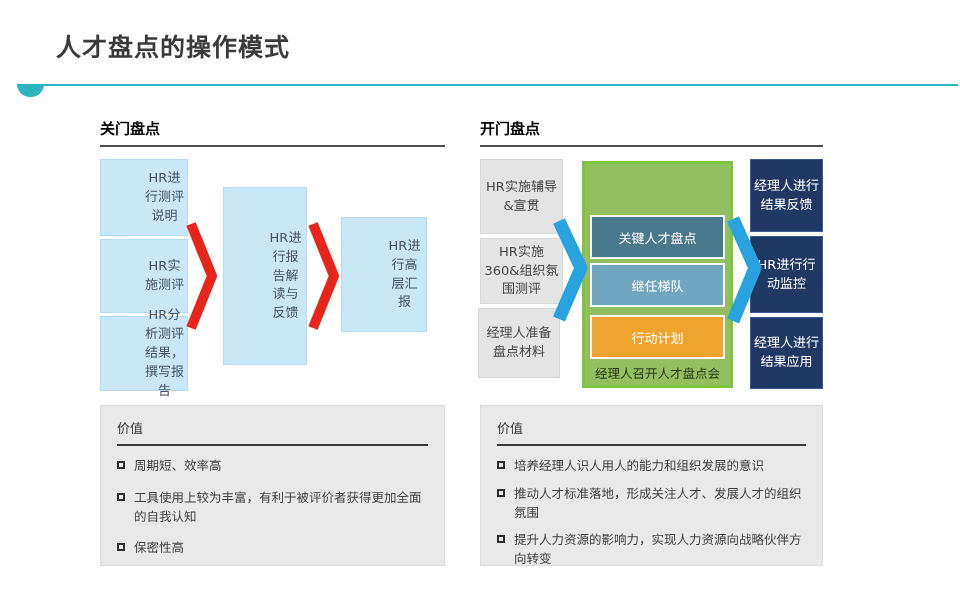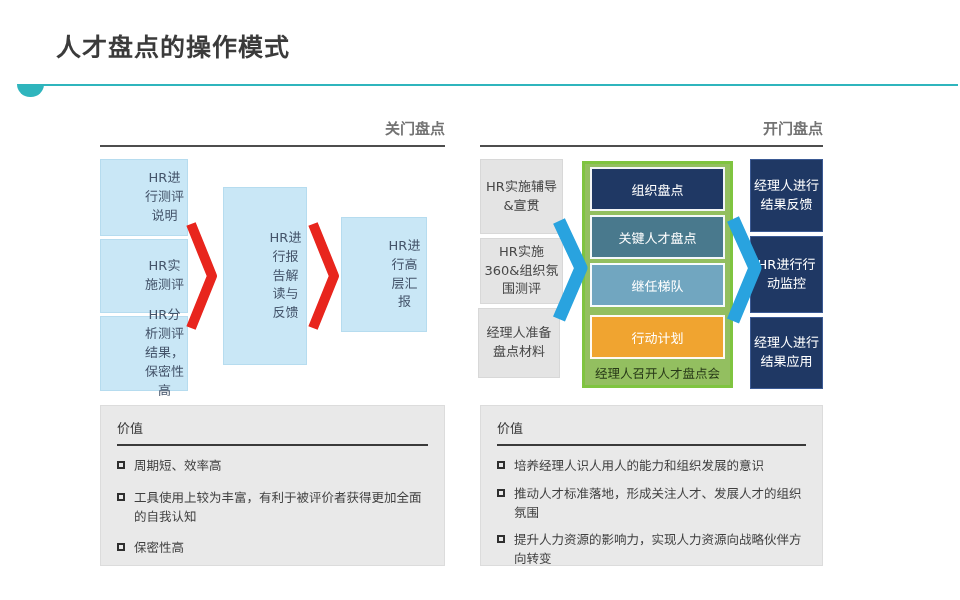--- a/index.html
+++ b/index.html
@@ -3,21 +3,21 @@
 <meta charset="utf-8">
 <style>
   * { margin:0; padding:0; box-sizing:border-box; }
   body { background:#ffffff; font-family:"DejaVu Sans","Liberation Sans",sans-serif; }
   .stage { position:relative; width:960px; height:600px; background:#ffffff; overflow:hidden; }
 
   .slide-title { position:absolute; left:56px; top:27px; font-size:25px; font-weight:700; color:#3b3b3b; letter-spacing:1px; }
   .accent-line { position:absolute; left:30px; top:84px; width:928px; height:2px; background:#2fb5bd; }
   .accent-dot { position:absolute; left:17px; top:84px; width:27px; height:13px; background:#2fb5bd; border-radius:0 0 14px 14px; }
 
-  .sec-header { position:absolute; top:117px; text-align:right; font-size:15px; font-weight:700; color:#737373; }
+  .sec-header { position:absolute; top:117px; text-align:left; font-size:15px; font-weight:700; color:#000000; }
   .sec-rule { position:absolute; top:145px; height:2px; background:#4d4d4d; }
 
   .flow-box { position:absolute; display:flex; align-items:center; justify-content:center;
               text-align:center; font-size:13px; line-height:1.45; padding:3px; }
   .lblue { background:#c9e7f6; border:1px solid #b6dcef; color:#44546a;padding-left:44px; }
   .gray  { background:#e4e4e4; border:1px solid #d8d8d8; color:#474747; }
   .navy  { background:#1f3864; border:1px solid #3b5a94; color:#ffffff; }
 
   .chev { position:absolute; z-index:6; }
 
@@ -44,21 +44,21 @@
 
   <div class="slide-title">人才盘点的操作模式</div>
   <div class="accent-line"></div>
   <div class="accent-dot"></div>
 
   <div class="sec-header" style="left:100px;width:345px;">关门盘点</div>
   <div class="sec-rule" style="left:100px;width:345px;"></div>
 
   <div class="flow-box lblue" style="left:100px;top:159px;width:88px;height:77px;">HR进行测评说明</div>
   <div class="flow-box lblue" style="left:100px;top:239px;width:88px;height:74px;">HR实施测评</div>
-  <div class="flow-box lblue" style="left:100px;top:316px;width:88px;height:75px;">HR分析测评结果，保密性高</div>
+  <div class="flow-box lblue" style="left:100px;top:316px;width:88px;height:75px;">HR分析测评结果，撰写报告</div>
 
   <svg class="chev" style="left:186px;top:219px;" width="32" height="114" viewBox="0 0 32 114">
     <polyline points="5,5 26,57 5,109" fill="none" stroke="#e8251d" stroke-width="10" stroke-linejoin="round" stroke-linecap="butt"></polyline>
   </svg>
 
   <div class="flow-box lblue" style="left:223px;top:187px;width:84px;height:178px;">HR进行报告解读与反馈</div>
 
   <svg class="chev" style="left:308px;top:219px;" width="32" height="114" viewBox="0 0 32 114">
     <polyline points="5,5 26,57 5,109" fill="none" stroke="#e8251d" stroke-width="10" stroke-linejoin="round" stroke-linecap="butt"></polyline>
   </svg>
@@ -87,21 +87,20 @@
 
   <div class="flow-box gray" style="left:480px;top:159px;width:83px;height:75px;">HR实施辅导&amp;宣贯</div>
   <div class="flow-box gray" style="left:480px;top:238px;width:83px;height:66px;">HR实施360&amp;组织氛围测评</div>
   <div class="flow-box gray" style="left:478px;top:308px;width:82px;height:70px;">经理人准备盘点材料</div>
 
   <svg class="chev" style="left:552px;top:216px;" width="36" height="108" viewBox="0 0 36 108">
     <polyline points="7,5 29,52 7,103" fill="none" stroke="#29a3df" stroke-width="13" stroke-linejoin="round" stroke-linecap="butt"></polyline>
   </svg>
 
   <div class="green-box">
-    <div class="m-box" style="top: 3px; background: rgb(31, 56, 100);">组织盘点</div>
     <div class="m-box" style="top: 51px; background: rgb(73, 121, 141);">关键人才盘点</div>
     <div class="m-box" style="top: 151px; background: rgb(240, 164, 48);">行动计划</div>
     <div class="m-box" style="top: 99px; background: rgb(113, 166, 192);">继任梯队</div>
     <div class="m-caption">经理人召开人才盘点会</div>
   </div>
 
   <svg class="chev" style="left:726px;top:214px;" width="36" height="112" viewBox="0 0 36 112">
     <polyline points="7,5 29,54 7,107" fill="none" stroke="#29a3df" stroke-width="13" stroke-linejoin="round" stroke-linecap="butt"></polyline>
   </svg>
 

